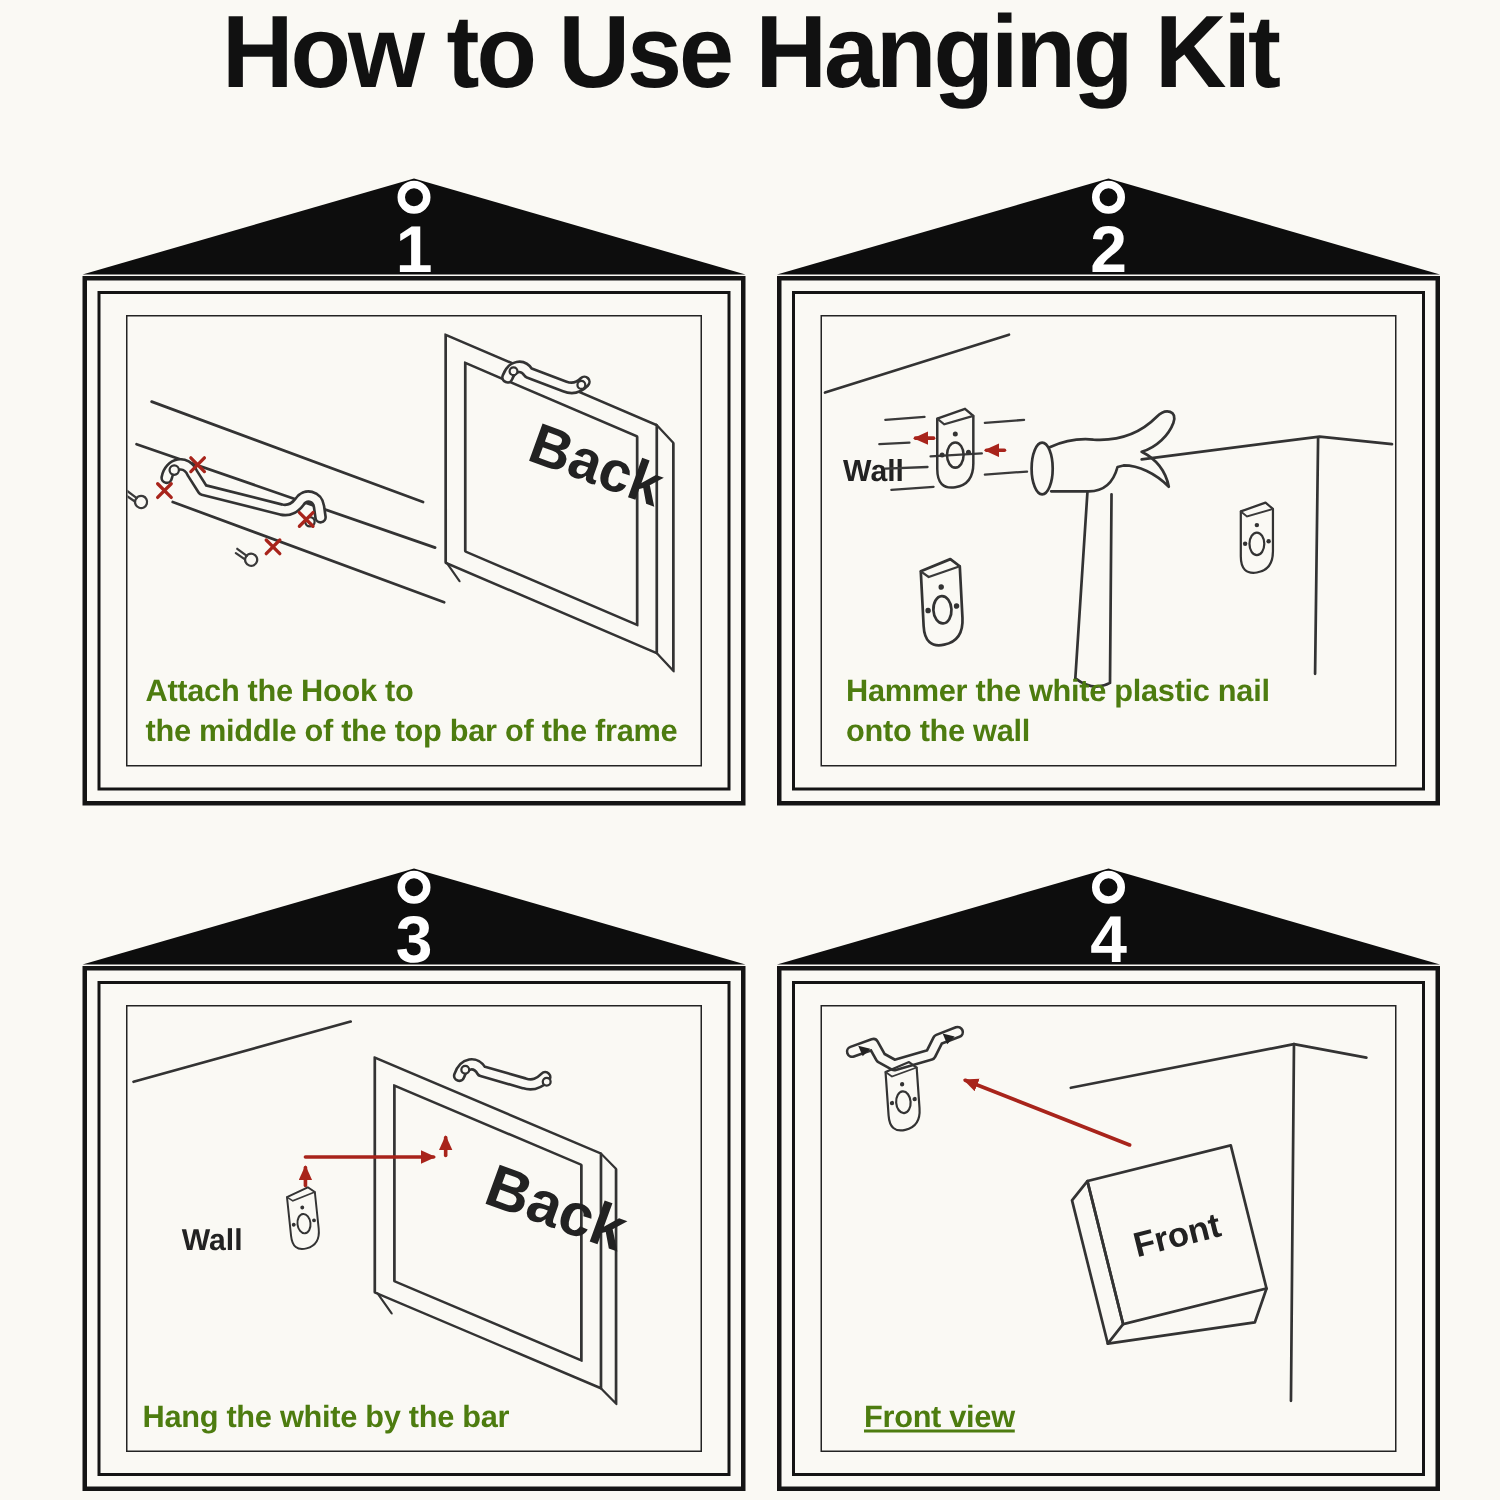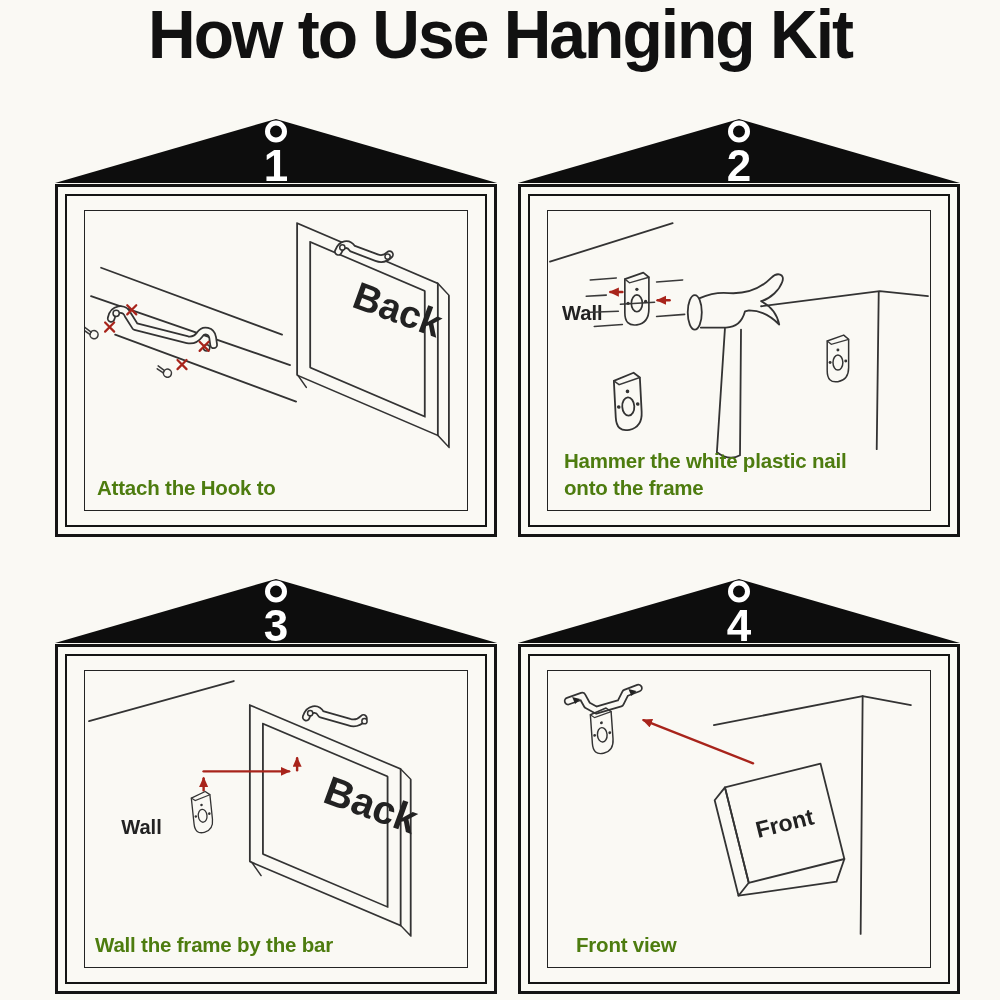--- a/index.html
+++ b/index.html
@@ -64,21 +64,21 @@
   .caption{
     position:absolute;
     bottom:9px;
     font-size:20.5px;
     font-weight:600;
     letter-spacing:-0.2px;
     line-height:27px;
     color:#4d7c0f;
     white-space:nowrap;
   }
-  .cap-l12{left:12px;} .cap-l30{left:16px;} .cap-l10{left:10px;} .cap-l28{left:28px;}
+  .cap-l12{left:12px;} .cap-l30{left:16px;} .cap-l10{left:10px;} .cap-l28{left:28px;text-decoration:underline;}
   .caption span{display:block;}
   
   .ln{stroke:#333;stroke-width:1.8;fill:none;stroke-linecap:round;stroke-linejoin:round;}
   .lnthin{stroke:#3a3a3a;stroke-width:1.5;fill:none;stroke-linecap:round;}
   .ru{stroke:#333;stroke-width:8.5;fill:none;stroke-linecap:round;stroke-linejoin:round;}
   .ro{stroke:#faf9f4;stroke-width:5;fill:none;stroke-linecap:round;stroke-linejoin:round;}
   .hole{fill:#faf9f4;stroke:#333;stroke-width:1.5;}
   .red{stroke:#a8241b;stroke-width:2.4;fill:none;stroke-linecap:round;}
   .redx{stroke:#a8241b;stroke-width:2.2;fill:none;stroke-linecap:round;}
   .svgtxt{font-family:"Liberation Sans",sans-serif;font-weight:600;fill:#222;stroke:none;}
@@ -156,20 +156,21 @@
                 <circle class="hole" cx="256" cy="36" r="2.6"></circle>
                 <circle class="hole" cx="301" cy="45" r="2.6"></circle>
               </g>
               <g transform="translate(264,94) rotate(20)">
                 <text class="svgtxt" font-size="38">Back</text>
               </g>
             </g>
           </svg>
           <div class="caption cap-l12">
             <span>Attach the Hook to</span>
+            <span>the middle of the top bar of the frame</span>
           </div>
         </div>
       </div>
     </div>
   </div>
 
   <div class="step row1">
     <svg class="roof" viewBox="0 0 442 66" preserveAspectRatio="none">
       <polygon points="221,1 442,65 0,65"></polygon>
       <circle cx="221" cy="13.5" r="8.5" fill="none" stroke="#fff" stroke-width="5"></circle>
@@ -196,21 +197,21 @@
             <use href="#sym-nail" transform="translate(58,158) rotate(-3)"></use>
             <use href="#sym-nail" transform="translate(272,120) scale(0.82)"></use>
             <g>
               <ellipse class="ln" cx="146" cy="100" rx="7" ry="17"></ellipse>
               <path class="ln" d="M151,86 C160,82 170,80 180,81 C196,82 210,78 222,66 C228,60 236,62 233,70 C230,78 222,86 212,89 C222,94 228,102 230,112 C221,103 210,98 200,98 L196,99 C193,110 186,115 177,115 L152,115"></path>
               <path class="ln" d="M176,116 L168,238 Q180,247 191,241 L192,117"></path>
             </g>
           </svg>
           <div class="caption cap-l30">
             <span>Hammer the white plastic nail</span>
-            <span>onto the frame</span>
+            <span>onto the wall</span>
           </div>
         </div>
       </div>
     </div>
   </div>
 
   <div class="step row2">
     <svg class="roof" viewBox="0 0 442 66" preserveAspectRatio="none">
       <polygon points="221,1 442,65 0,65"></polygon>
       <circle cx="221" cy="13.5" r="8.5" fill="none" stroke="#fff" stroke-width="5"></circle>
@@ -240,21 +241,21 @@
             </g>
             <g>
               <path class="red" d="M118,100 L203,100" marker-end="url(#mred)"></path>
               <path class="red" d="M211,99 L211,87" marker-end="url(#mred)"></path>
               <path class="red" d="M118,119 L118,107" marker-end="url(#mred)"></path>
             </g>
             <use href="#sym-nail" transform="translate(100,120) scale(0.72) rotate(-6)"></use>
             <text class="svgtxt" x="36" y="162" font-size="20">Wall</text>
           </svg>
           <div class="caption cap-l10">
-            <span>Wall the frame by the bar</span>
+            <span>Hang the white by the bar</span>
           </div>
         </div>
       </div>
     </div>
   </div>
 
   <div class="step row2">
     <svg class="roof" viewBox="0 0 442 66" preserveAspectRatio="none">
       <polygon points="221,1 442,65 0,65"></polygon>
       <circle cx="221" cy="13.5" r="8.5" fill="none" stroke="#fff" stroke-width="5"></circle>

